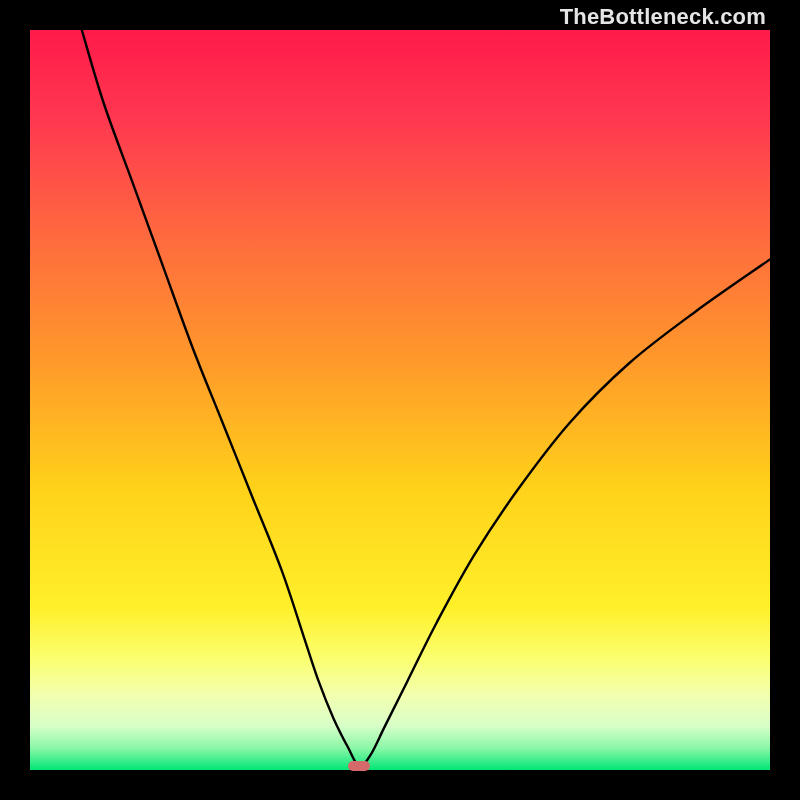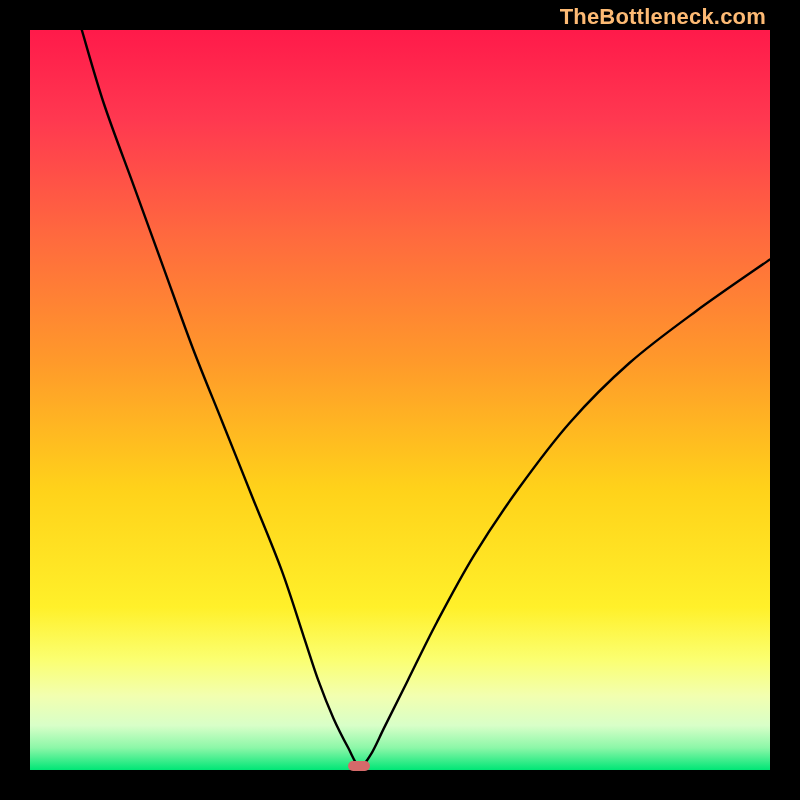--- a/index.html
+++ b/index.html
@@ -24,21 +24,21 @@
     width: 100%;
     height: 100%;
   }
   .watermark {
     position: absolute;
     top: 4px;
     right: 34px;
     font-family: Arial, Helvetica, sans-serif;
     font-size: 22px;
     font-weight: 600;
-    color: #fdba74;
+    color: #e5e5e5;
     letter-spacing: 0.2px;
   }
   .marker {
     position: absolute;
     border-radius: 999px;
   }
 </style>
 </head>
 <body>
 <div class="frame">

